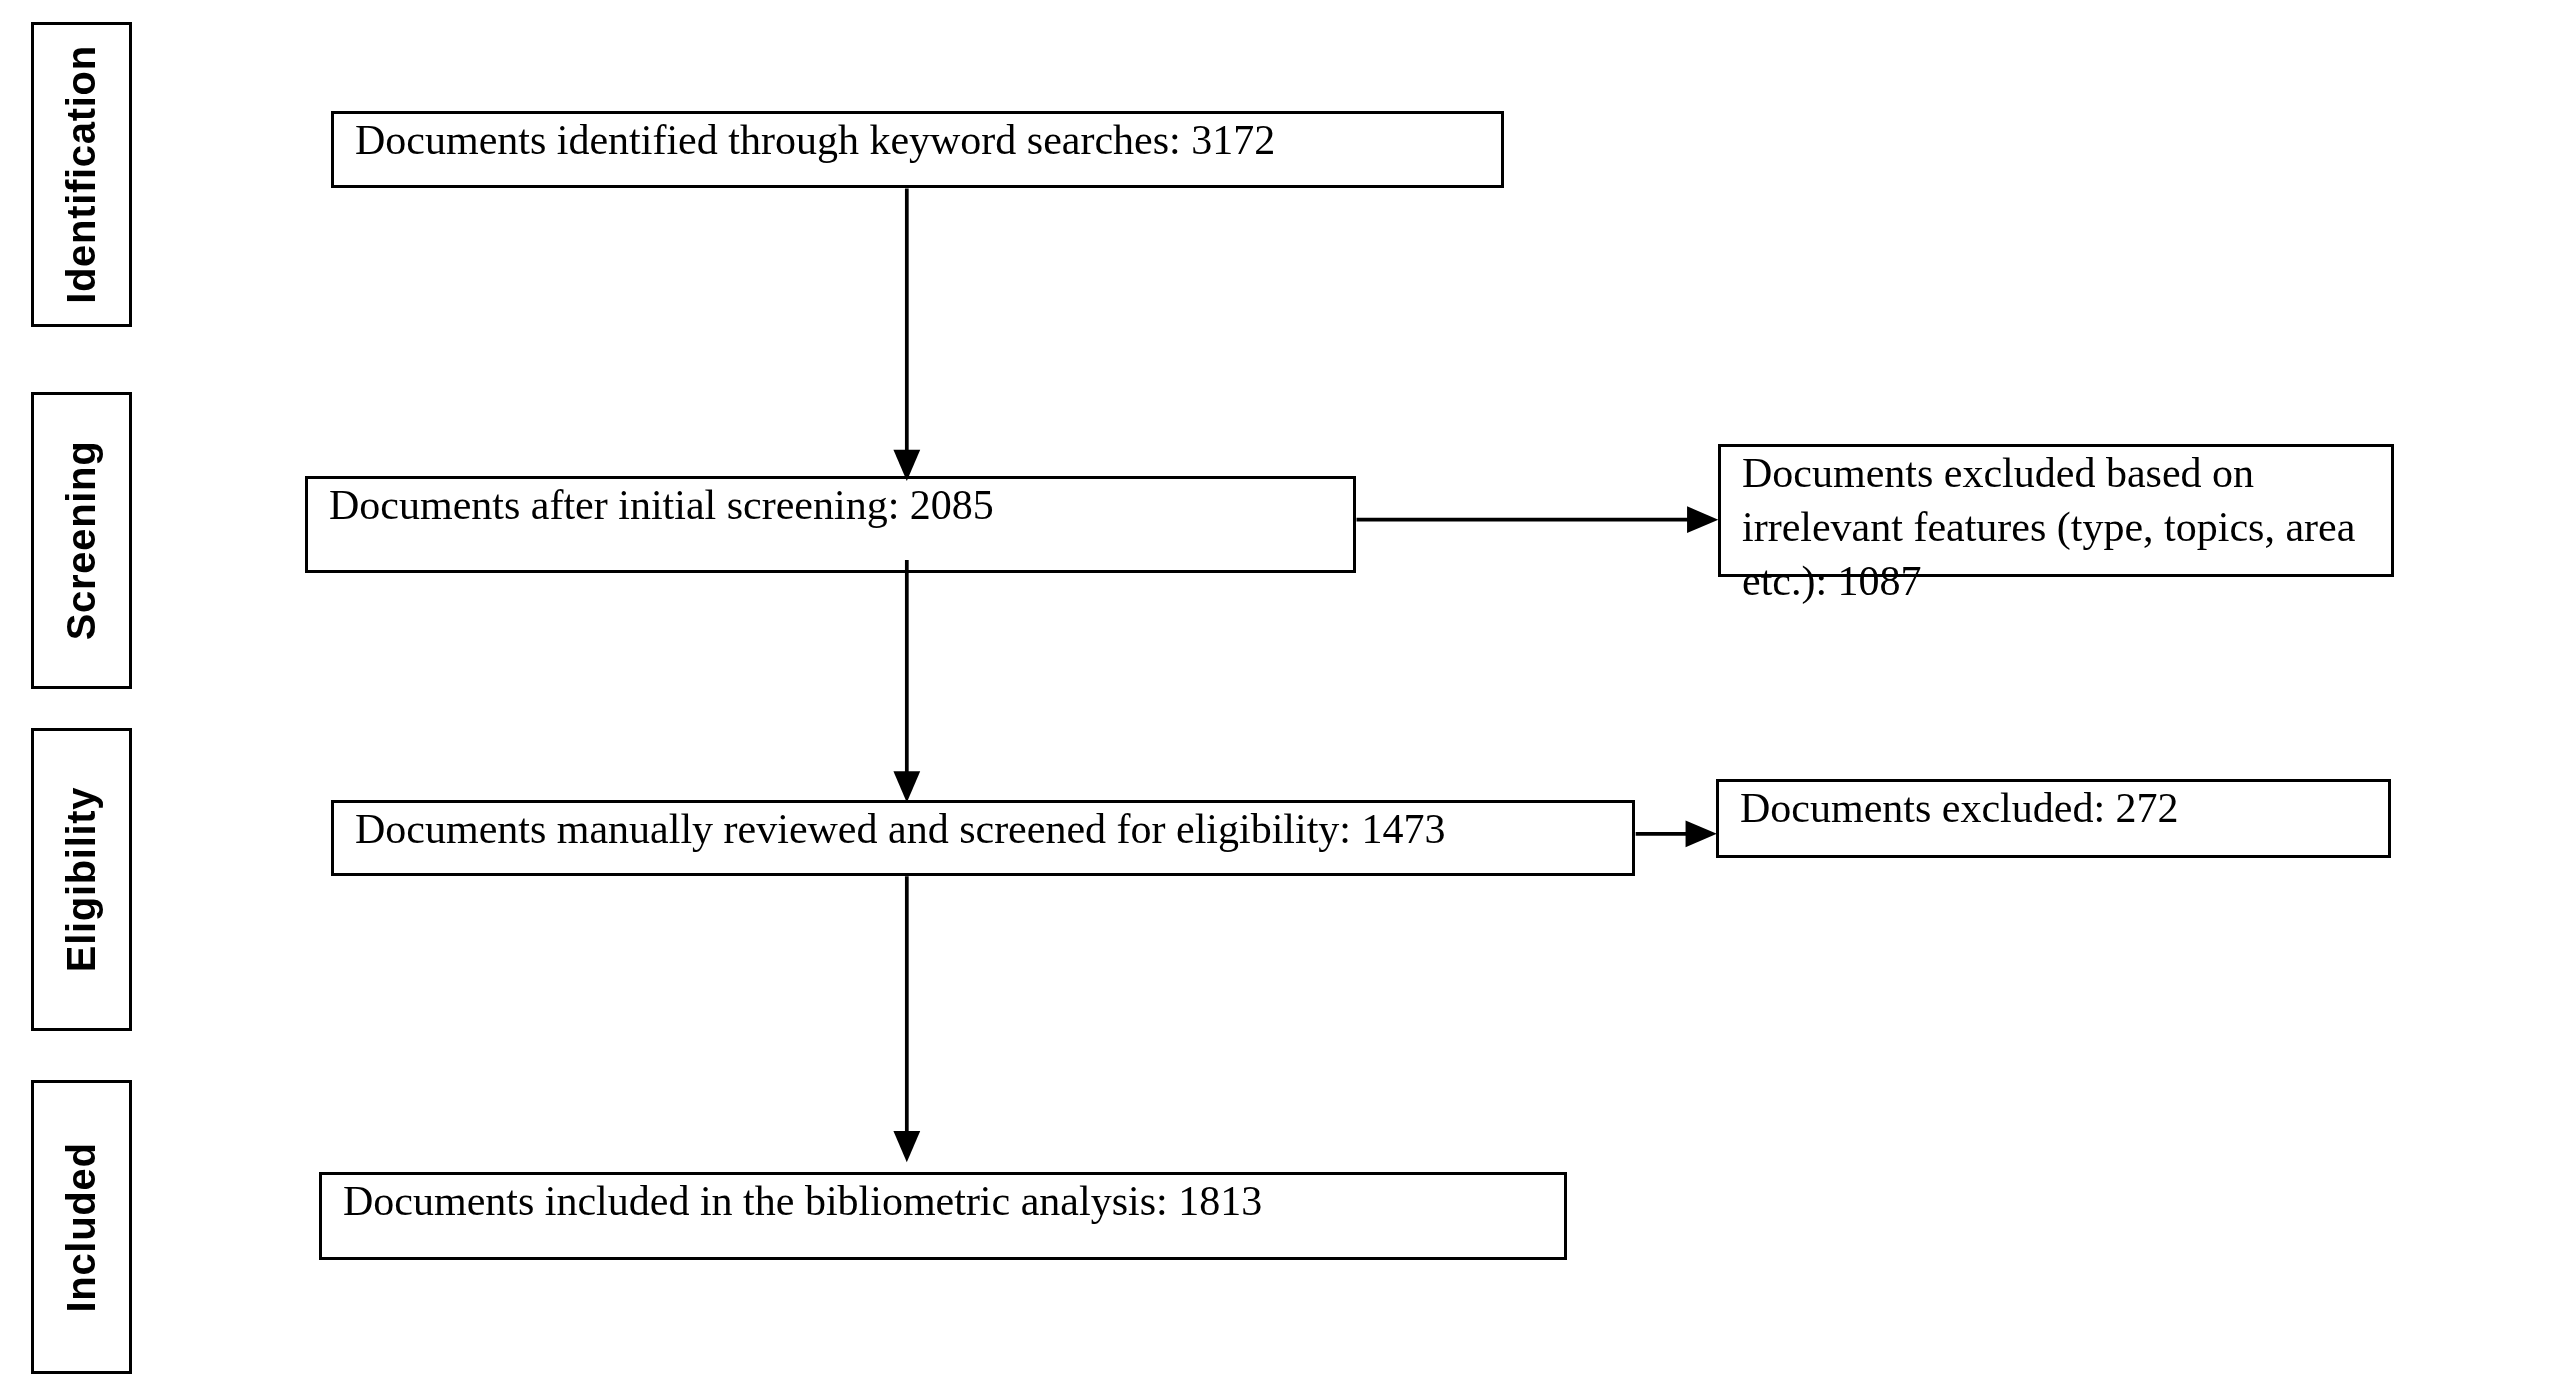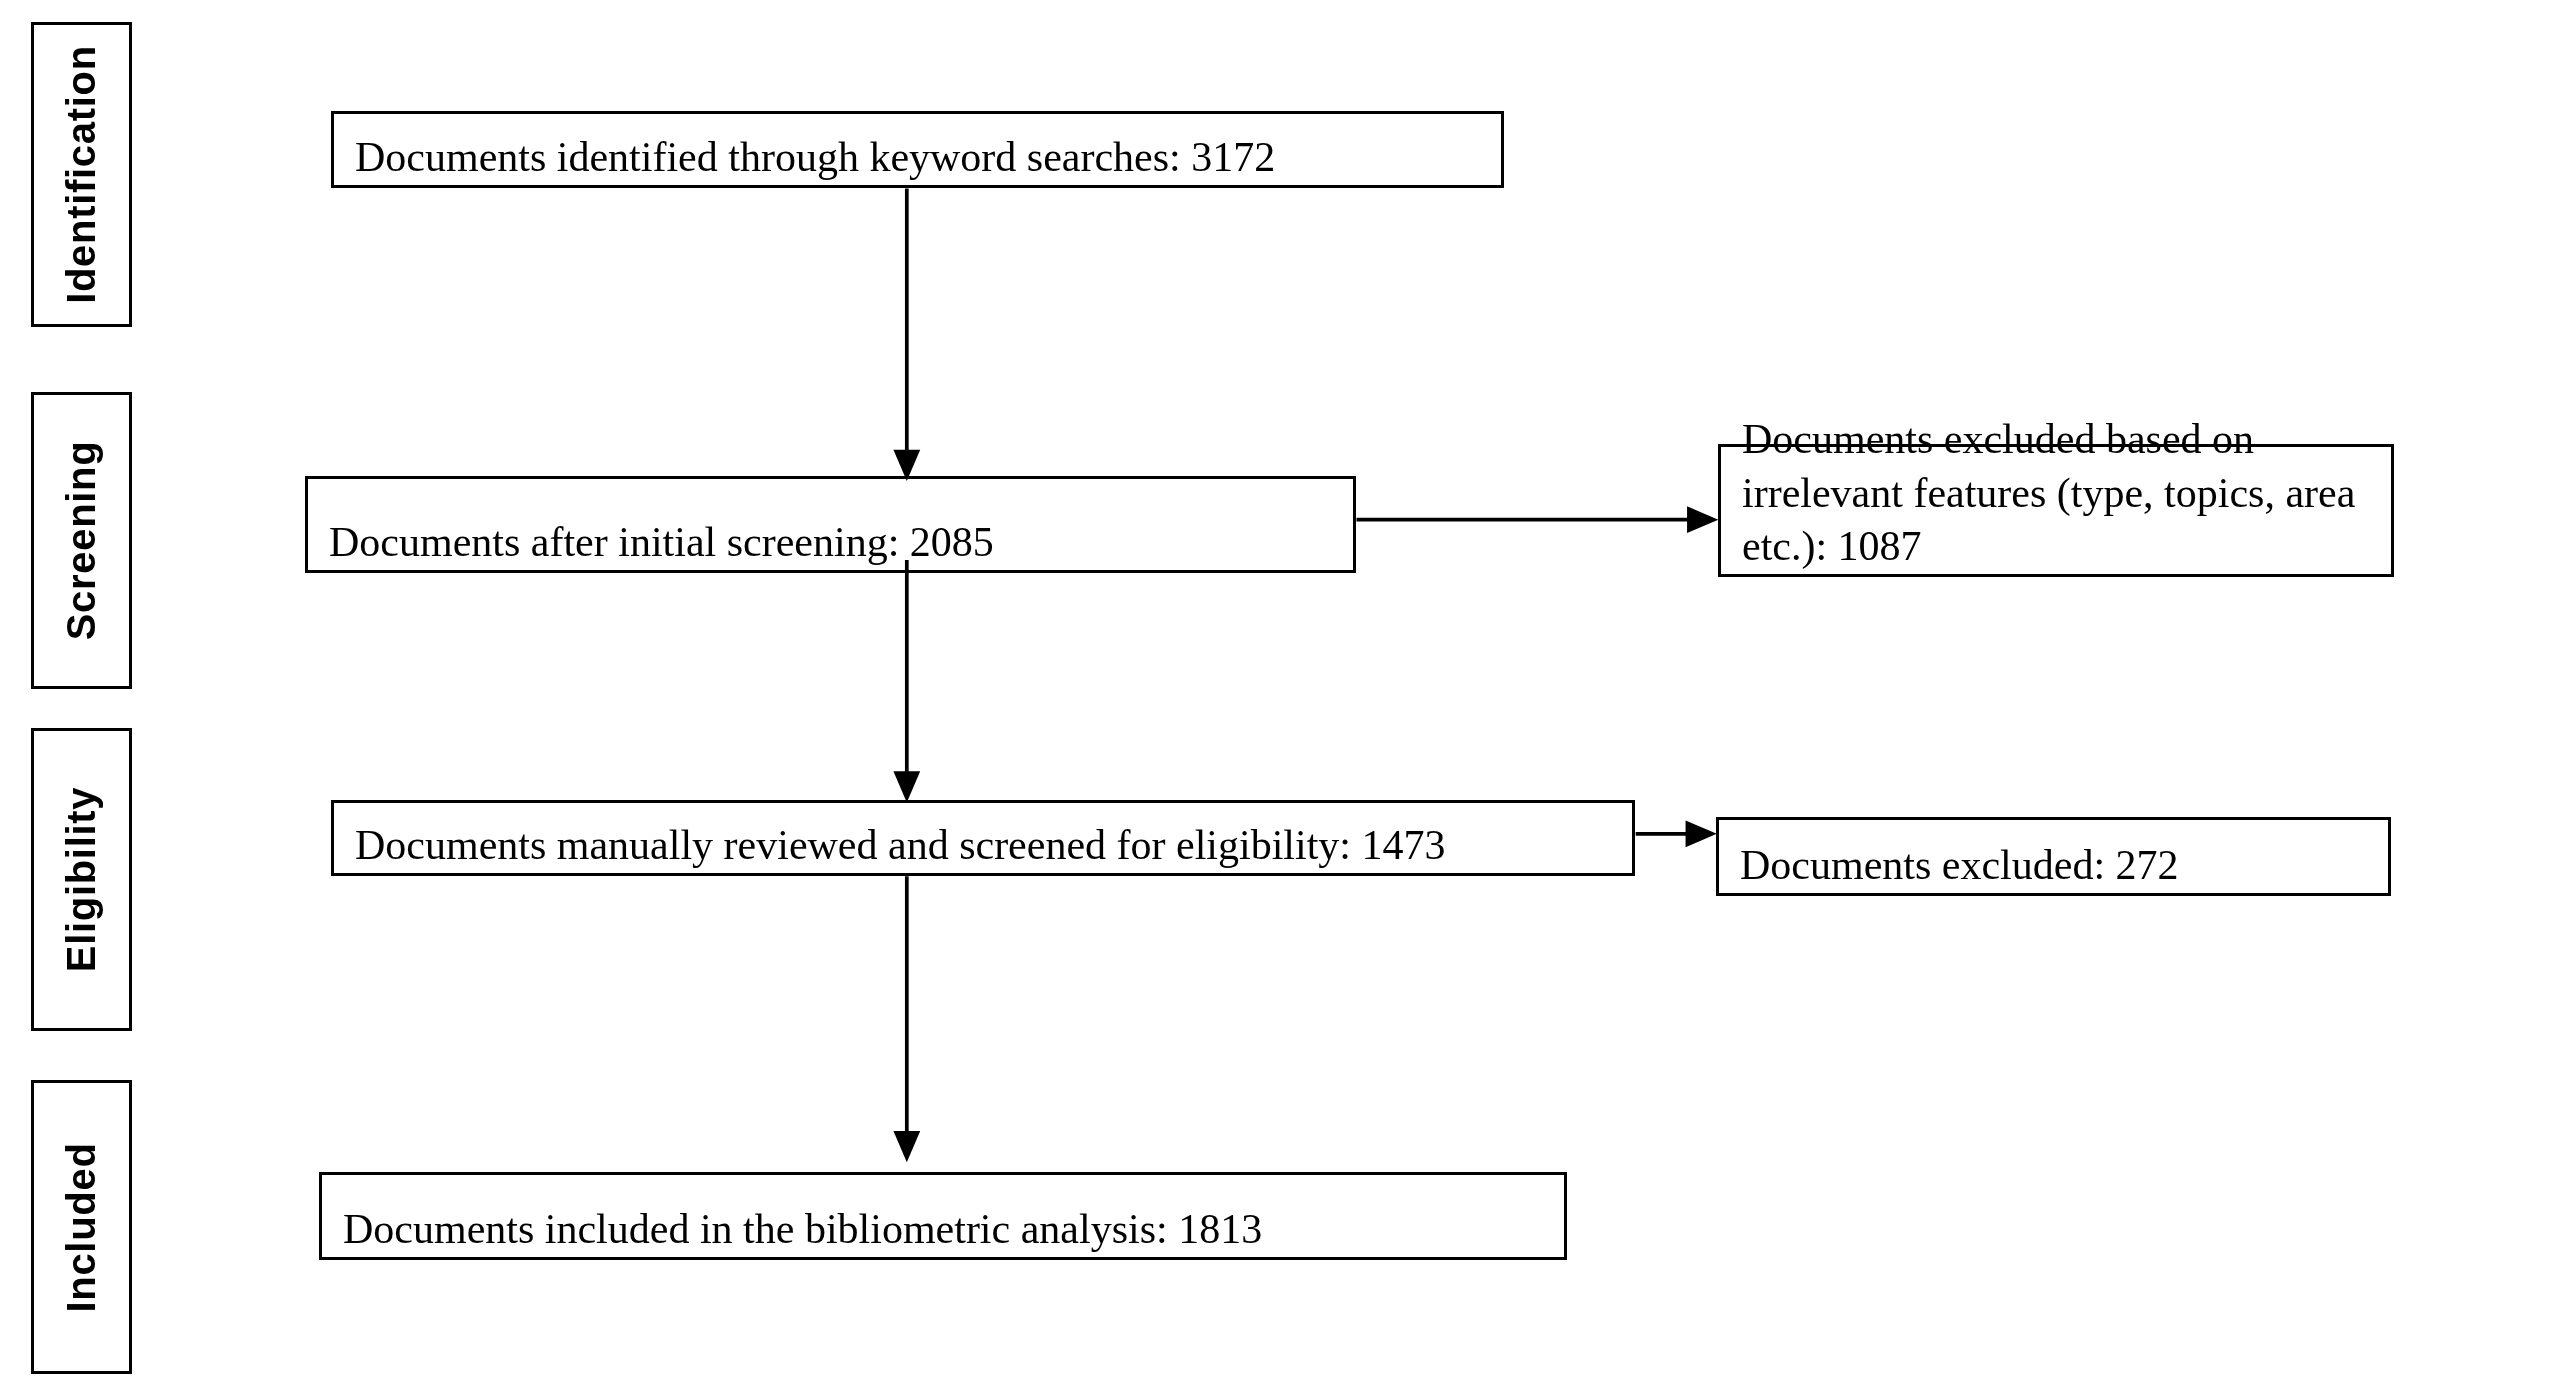--- a/index.html
+++ b/index.html
@@ -36,34 +36,34 @@
     font-size: 40px;
     letter-spacing: 0.7px;
     color: #000000;
   }
   .flow-box {
     position: absolute;
     border: 3.7px solid #000000;
     background: #ffffff;
     box-sizing: border-box;
     display: flex;
-    align-items: flex-end;
+    align-items: flex-start;
     padding: 0 21px;
     font-size: 42px;
     line-height: 1.28;
     color: #000000;
   }
   .flow-box .box-text {
     display: block;
   }
   .box-identified   { left: 331px;  top: 111px;  width: 1173px; height: 77px; }
   .box-screened     { left: 305px;  top: 476px;  width: 1051px; height: 97px; }
   .box-excl-screen  { left: 1718px; top: 444px;  width: 676px; height: 133px; }
   .box-eligibility  { left: 331px;  top: 800px; width: 1304px; height: 76px; }
-  .box-excl-elig    { left: 1716px; top: 817px; width: 675px;  height: 79px; }
+  .box-excl-elig    { left: 1716px; top: 779px; width: 675px;  height: 79px; }
   .box-included     { left: 319px;  top: 1172px; width: 1248px; height: 88px; }
   .arrow-layer {
     position: absolute;
     left: 0;
     top: 0;
     width: 2576px;
     height: 1396px;
     pointer-events: none;
   }
 </style>

